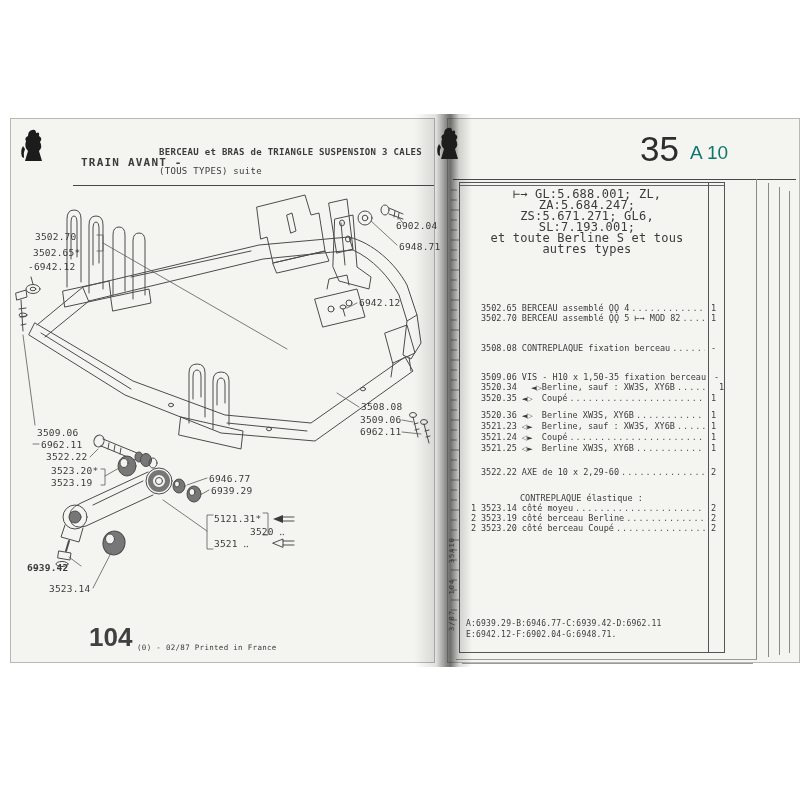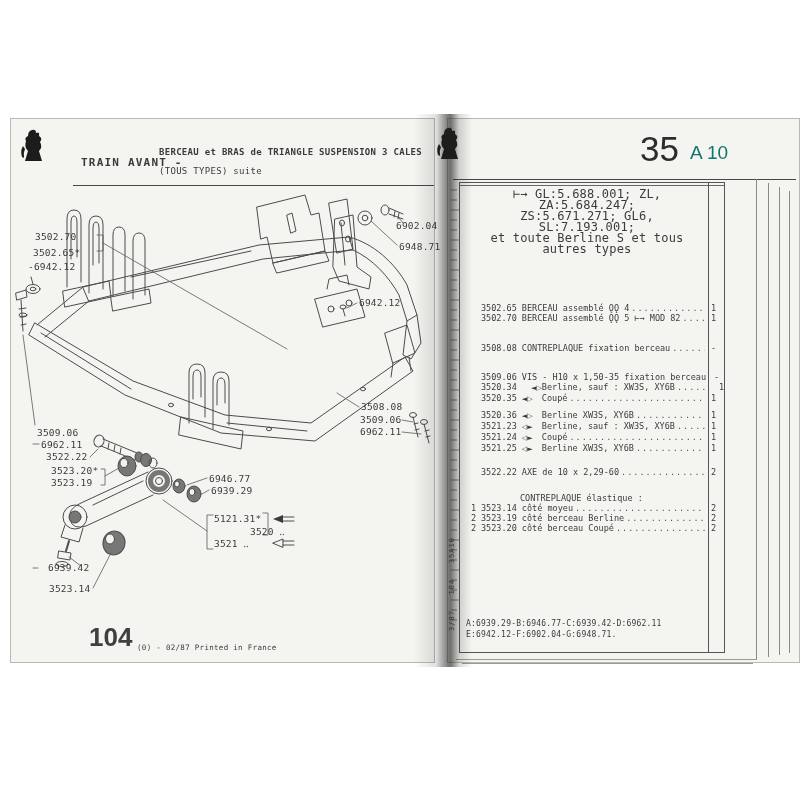--- a/index.html
+++ b/index.html
@@ -231,21 +231,21 @@
           <div class="dlabel" style="left: 26px; top: 308px;">3509.06</div>
           <div class="dlabel" style="left: 30px; top: 320px;">6962.11</div>
           <div class="dlabel" style="left: 35px; top: 332px;">3522.22</div>
           <div class="dlabel" style="left: 40px; top: 346px;">3523.20*</div>
           <div class="dlabel" style="left: 40px; top: 358px;">3523.19</div>
           <div class="dlabel" style="left: 198px; top: 354px;">6946.77</div>
           <div class="dlabel" style="left: 200px; top: 366px;">6939.29</div>
           <div class="dlabel" style="left: 203px; top: 394px;">5121.31*</div>
           <div class="dlabel" style="left: 203px; top: 406px; margin-left: 36px;">3520 ‥</div>
           <div class="dlabel" style="left: 203px; top: 418px;">3521 ‥</div>
-          <div class="dlabel" style="left: 37px; top: 443px;">6939.42</div>
+          <div class="dlabel" style="left: 16px; top: 443px; font-weight: bold;">6939.42</div>
           <div class="dlabel" style="left: 38px; top: 464px;">3523.14</div>
         </div>
 
       <div class="page-num">104</div>
       <div class="print-note">(0) - 02/87 Printed in France</div>
     </div>
 
     <div class="page page-right">
       <svg class="logo logo-right" viewBox="0 0 24 34">
         <path fill="#1c1c1c" d="M5,33 L8,23 Q4,19 6,13 Q4,10 8,8 Q8,3 12,2 Q16,1 16,5 Q20,3 19,8 Q23,10 20,14 Q23,19 19,23 L22,33 Z"></path>

